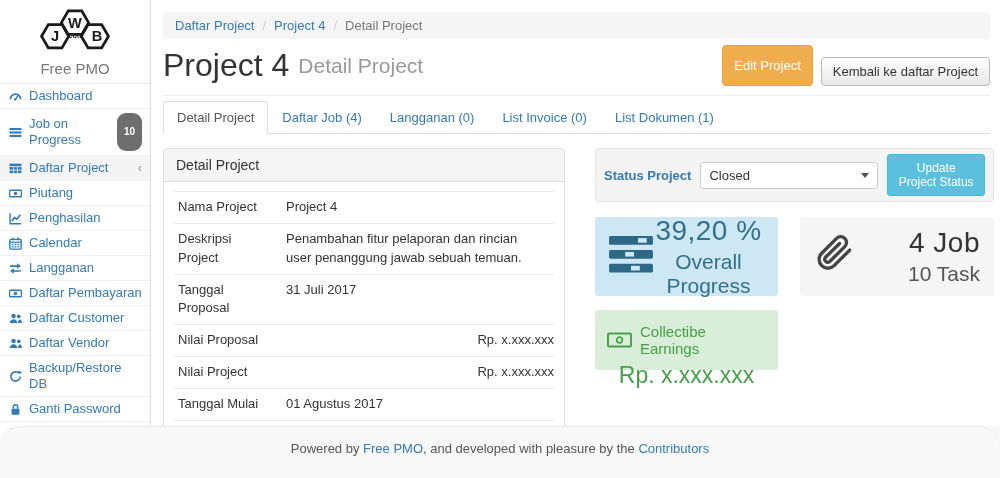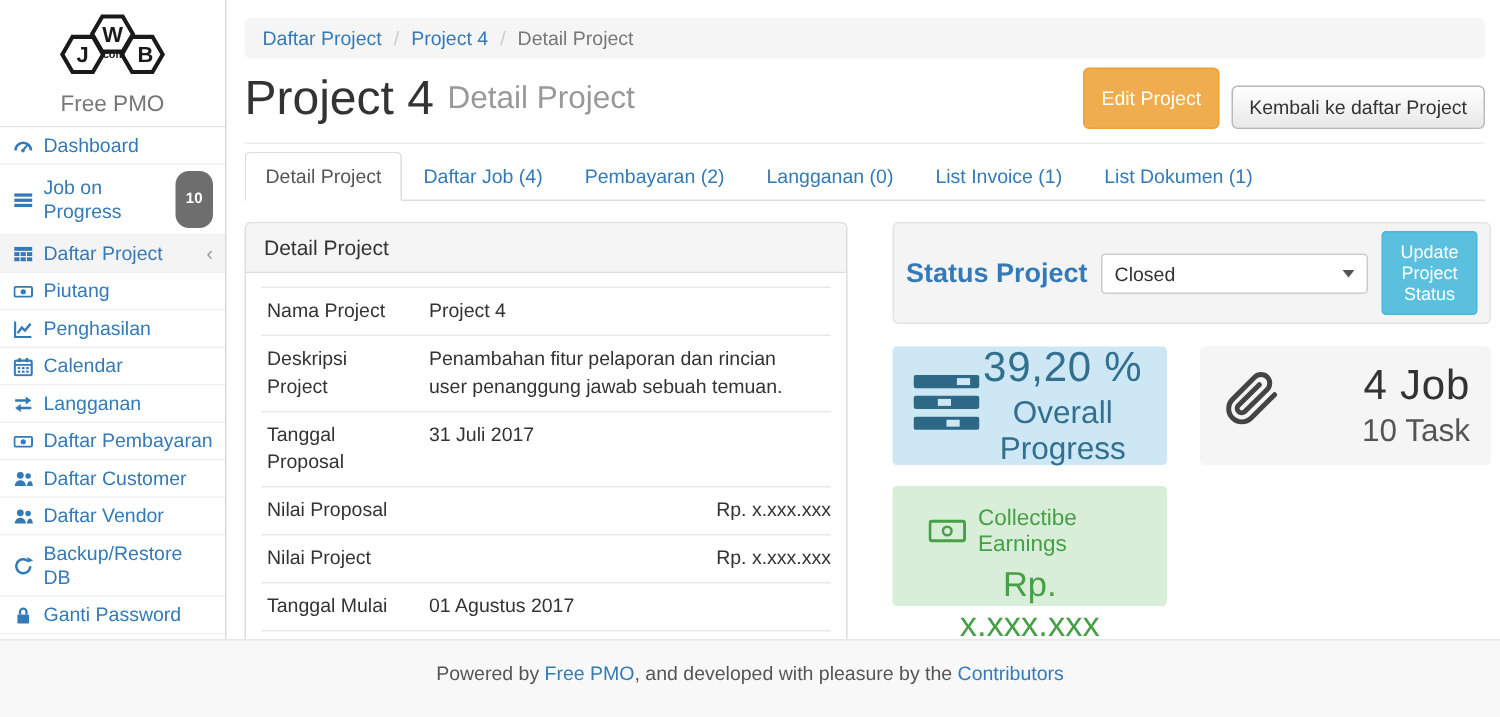--- a/index.html
+++ b/index.html
@@ -50,21 +50,21 @@
                    color: #333; border-radius: 4px 4px 0 0; }
   .panel-body { padding: 9px 10px 13px; }
   table.detail { width: 100%; border-collapse: collapse; font-size: 13px; color: #333; }
   .detail td { padding: 6px 8px 6px 4px; border-top: 1px solid #e9e9e9; vertical-align: top; line-height: 1.45; }
   .detail td.lbl { width: 108px; }
   .detail td.val.right { text-align: right; padding-right: 0; }
 
   .right-col { flex: 1; margin-left: 30px; margin-right: 2px; }
   .status-well { display: flex; align-items: center; background: #f4f4f4; border: 1px solid #e3e3e3;
                  border-radius: 4px; padding: 5px 8px; gap: 9px; }
-  .status-label { color: #337ab7; font-weight: bold; font-size: 18px; white-space: nowrap; }
+  .status-label { color: #337ab7; font-weight: bold; font-size: 13px; white-space: nowrap; }
   .select { flex: 0 0 178px; height: 27px; background: #fff; border: 1px solid #ccc; border-radius: 3px;
             display: flex; align-items: center; justify-content: space-between; padding: 0 8px;
             font-size: 13px; color: #333; cursor: pointer; }
   .caret { width: 0; height: 0; border-left: 4px solid transparent; border-right: 4px solid transparent;
            border-top: 5px solid #555; }
   .btn-update { background: #5bc0de; border: 1px solid #46b8da; color: #fff; border-radius: 3px;
                 font-size: 12px; padding: 6px 10px; cursor: pointer; font-family: inherit; }
 
   .stats-row { display: flex; gap: 22px; margin-top: 15px; }
   .stat-box { border-radius: 3px; padding: 12px 14px; height: 79px; display: flex; align-items: center; }
@@ -73,28 +73,28 @@
   .box-progress .stat-icon svg { width: 44px; height: 37px; }
   .stat-text { flex: 1; text-align: center; }
   .stat-value { font-size: 28px; letter-spacing: 0.5px; }
   .stat-caption { font-size: 21px; margin-top: 3px; }
   .box-jobs { width: 194px; flex: 0 0 194px; background: #f5f5f5; color: #333; justify-content: space-between; }
   .box-jobs .stat-icon { color: #444; }
   .box-jobs .stat-icon svg { width: 42px; height: 42px; }
   .box-jobs .stat-text { text-align: right; }
   .box-jobs .stat-caption { color: #555; }
   .box-earnings { width: 183px; background: #d8eed8; color: #46a046; margin-top: 14px; border-radius: 3px;
-                  padding: 13px 24px; height: 80px; }
+                  padding: 13px 12px; height: 60px; }
   .earn-row1 { display: flex; align-items: center; gap: 8px; font-size: 15px; }
   .earn-row1 svg { width: 25px; height: 16px; display: block; }
   .earn-value { font-size: 23px; margin-top: 5px; text-align: center; }
 
   
   .footer { height: 52px; flex: 0 0 52px; background: #f8f8f8; border-top: 1px solid #e7e7e7;
-            text-align: center; font-size: 13px; color: #555; padding-top: 14px; }
+            text-align: center; font-size: 13px; color: #555; padding-top: 14px; border-radius: 21px; }
   .footer a { color: #337ab7; text-decoration: none; cursor: pointer; }
 </style>
 </head>
 <body>
 
 <div class="screen">
   <div class="layout">
 
     <aside class="sidebar">
       <div class="sidebar-inner">
@@ -272,23 +272,22 @@
         <span class="header-buttons">
           <button class="btn btn-edit">Edit Project</button>
           <button class="btn btn-back">Kembali ke daftar Project</button>
         </span>
       </div>
       <hr class="header-rule">
 
       <ul class="tabs">
           <li class="tab active">Detail Project</li>
           <li class="tab">Daftar Job (4)</li>
-          <li class="tab">Pembayaran (2)</li>
           <li class="tab">Langganan (0)</li>
-          <li class="tab">List Invoice (1)</li>
+          <li class="tab">List Invoice (0)</li>
           <li class="tab">List Dokumen (1)</li>
         </ul>
 
       <div class="content">
         <section class="panel">
           <div class="panel-heading">Detail Project</div>
           <div class="panel-body">
             <table class="detail">
               <tbody>
                   <tr>

